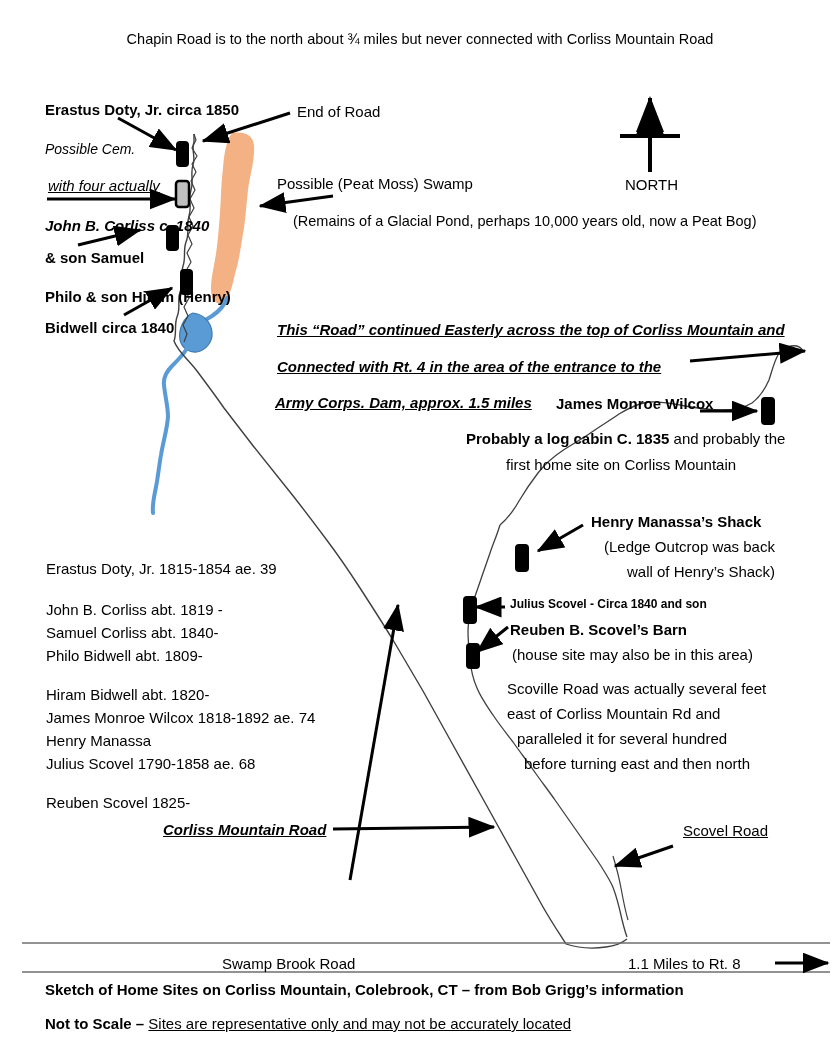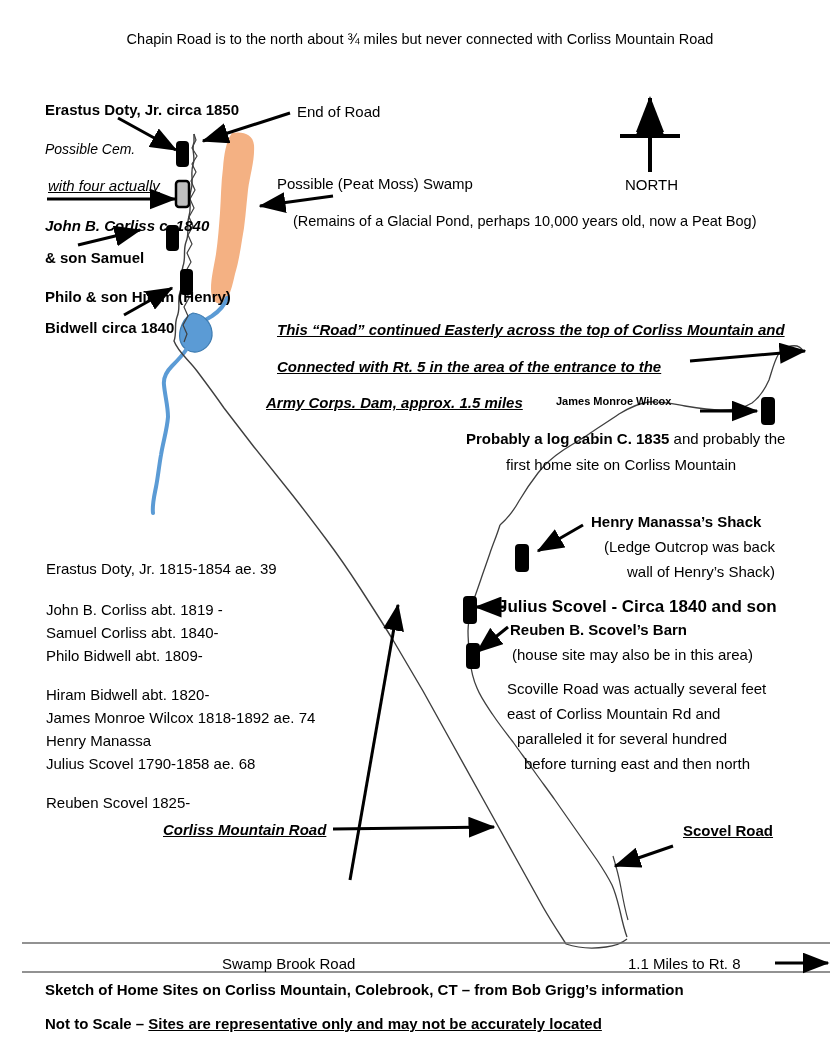--- a/index.html
+++ b/index.html
@@ -27,21 +27,21 @@
     height: 1056px;
   }
   .txt {
     position: absolute;
     white-space: nowrap;
     line-height: 1.35;
   }
   .bold   { font-weight: bold; }
   .ital   { font-style: italic; }
   .biu    { font-weight: bold; font-style: italic; text-decoration: underline; }
-  .bu     { font-weight: bold; text-decoration: underline; }
+  .bu     { font-weight: normal; text-decoration: underline; }
   .iu     { font-style: italic; text-decoration: underline; }
   .ctr    { text-align: center; }
 </style>
 </head>
 <body>
 
 <div id="page">
 
   <svg id="map-svg" viewBox="0 0 840 1056" xmlns="http://www.w3.org/2000/svg">
 
@@ -183,37 +183,37 @@
   <div class="txt bold" style="left:45px; top:216px; font-size:15px;font-style:italic;">John B. Corliss c. 1840</div>
 
   <div class="txt bold" style="left:45px; top:248px; font-size:15px;">&amp; son Samuel</div>
 
   <div class="txt bold" style="left:45px; top:287px; font-size:15px;">Philo &amp; son Hiram (Henry)</div>
 
   <div class="txt bold" style="left:45px; top:318px; font-size:15px;">Bidwell circa 1840</div>
 
   <div class="txt biu" style="left:277px; top:320px; font-size:15px;">This “Road” continued Easterly across the top of Corliss Mountain and</div>
 
-  <div class="txt biu" style="left:277px; top:357px; font-size:15px;">Connected with Rt. 5 in the area of the entrance to the</div>
-
-  <div class="txt biu" style="left:266px; top:393px; font-size:15px;">Army Corps. Dam, approx. 1.5 miles</div>
-
-  <div class="txt bold" style="left:556px; top:394px; font-size:11px;">James Monroe Wilcox</div>
+  <div class="txt biu" style="left:277px; top:357px; font-size:15px;">Connected with Rt. 4 in the area of the entrance to the</div>
+
+  <div class="txt biu" style="left:275px; top:393px; font-size:15px;">Army Corps. Dam, approx. 1.5 miles</div>
+
+  <div class="txt bold" style="left:556px; top:394px; font-size:15px;">James Monroe Wilcox</div>
 
   <div class="txt" style="left:466px; top:429px; font-size:15px;"><span class="bold">Probably a log cabin C. 1835</span><span> and probably the</span></div>
 
   <div class="txt" style="left:506px; top:455px; font-size:15px;">first home site on Corliss Mountain</div>
 
   <div class="txt bold" style="left:591px; top:512px; font-size:15px;">Henry Manassa’s Shack</div>
 
   <div class="txt" style="left:604px; top:537px; font-size:15px;">(Ledge Outcrop was back</div>
 
   <div class="txt" style="left:627px; top:562px; font-size:15px;">wall of Henry’s Shack)</div>
 
-  <div class="txt bold" style="left:498px; top:596px; font-size:17px;">Julius Scovel - Circa 1840 and son</div>
+  <div class="txt bold" style="left:510px; top:596px; font-size:12px;">Julius Scovel - Circa 1840 and son</div>
 
   <div class="txt bold" style="left:510px; top:620px; font-size:15px;">Reuben B. Scovel’s Barn</div>
 
   <div class="txt" style="left:507px; top:679px; font-size:15px;">Scoville Road was actually several feet</div>
 
   <div class="txt" style="left:512px; top:645px; font-size:15px;">(house site may also be in this area)</div>
   <div class="txt" style="left:507px; top:704px; font-size:15px;">east of Corliss Mountain Rd and</div>
   <div class="txt" style="left:517px; top:729px; font-size:15px;">paralleled it for several hundred</div>
   <div class="txt" style="left:524px; top:754px; font-size:15px;">before turning east and then north</div>
 

